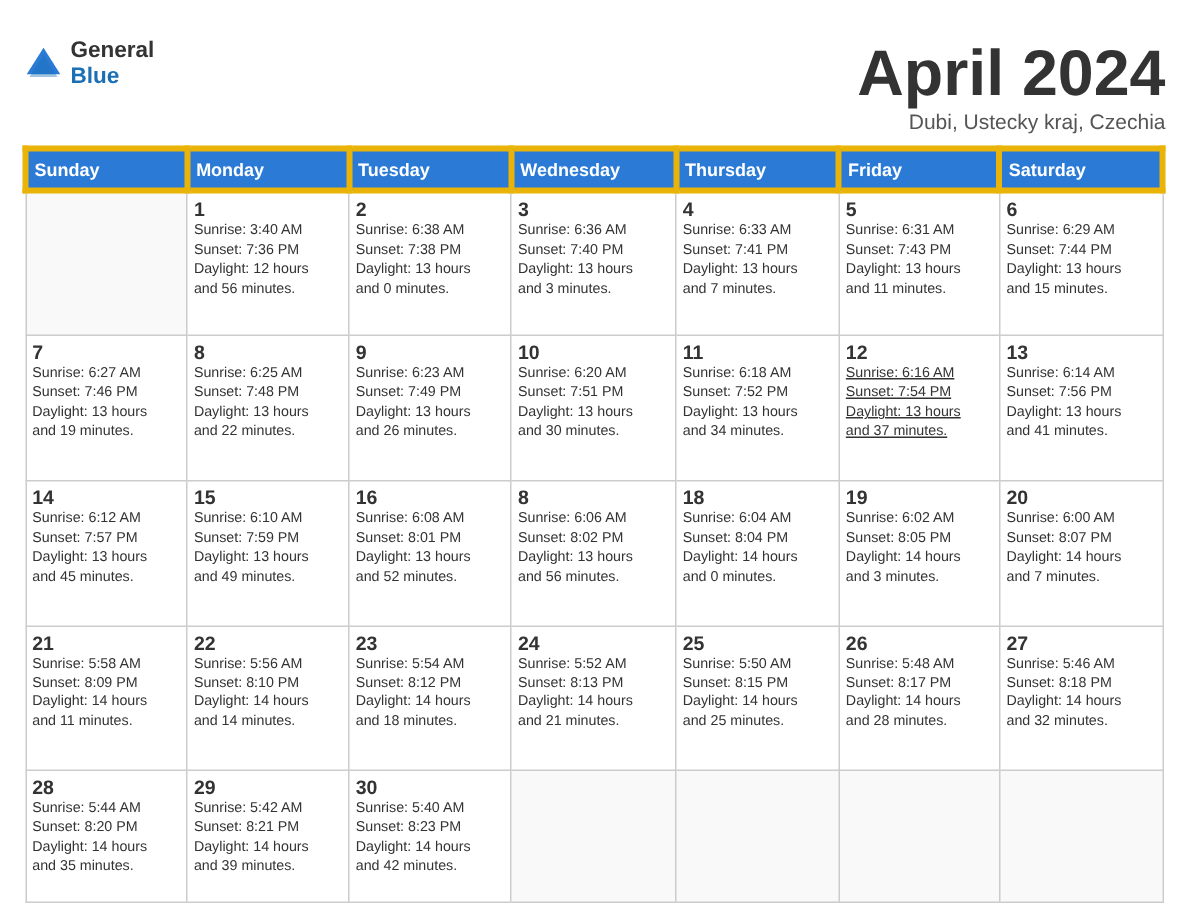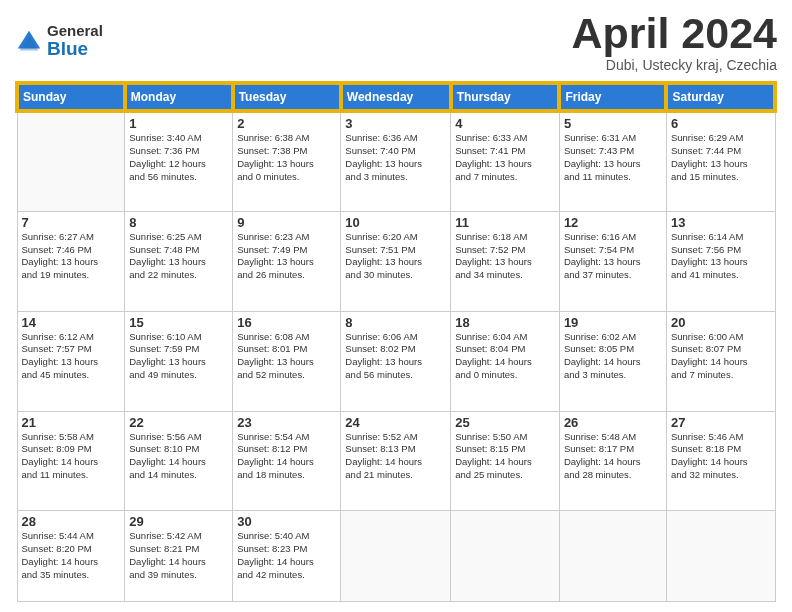--- a/index.html
+++ b/index.html
@@ -13,40 +13,41 @@
     .page {
       width: 792px;
       height: 612px;
       padding: 10px 15px 10px 15px;
       display: flex;
       flex-direction: column;
     }
     .header {
       display: flex;
       justify-content: space-between;
-      align-items: center;
+      align-items: flex-start;
       margin-bottom: 8px;
+      margin-top: 16px;
     }
     .logo {
       display: flex;
       align-items: center;
       gap: 2px;
     }
     .logo-text {
       display: flex;
       flex-direction: column;
       line-height: 1.1;
     }
     .logo-general {
       font-size: 15px;
       font-weight: bold;
       color: #333;
     }
     .logo-blue {
-      font-size: 19px;
+      font-size: 15px;
       font-weight: bold;
       color: #1a6fb5;
     }
     .logo-icon {
       width: 28px;
       height: 28px;
       margin-right: 2px;
     }
     .title-block {
       text-align: right;
@@ -211,21 +212,21 @@
           </td>
           <td>
             <span class="day-number">11</span>
             <div class="day-info" style="white-space: pre-line;">Sunrise: 6:18 AM
 Sunset: 7:52 PM
 Daylight: 13 hours
 and 34 minutes.</div>
           </td>
           <td>
             <span class="day-number">12</span>
-            <div class="day-info" style="white-space: pre-line;">Sunrise: 6:16 AM
+            <div class="day-info" style="white-space: pre-line; text-decoration: underline;">Sunrise: 6:16 AM
 Sunset: 7:54 PM
 Daylight: 13 hours
 and 37 minutes.</div>
           </td>
           <td>
             <span class="day-number">13</span>
             <div class="day-info" style="white-space: pre-line;">Sunrise: 6:14 AM
 Sunset: 7:56 PM
 Daylight: 13 hours
 and 41 minutes.</div>

